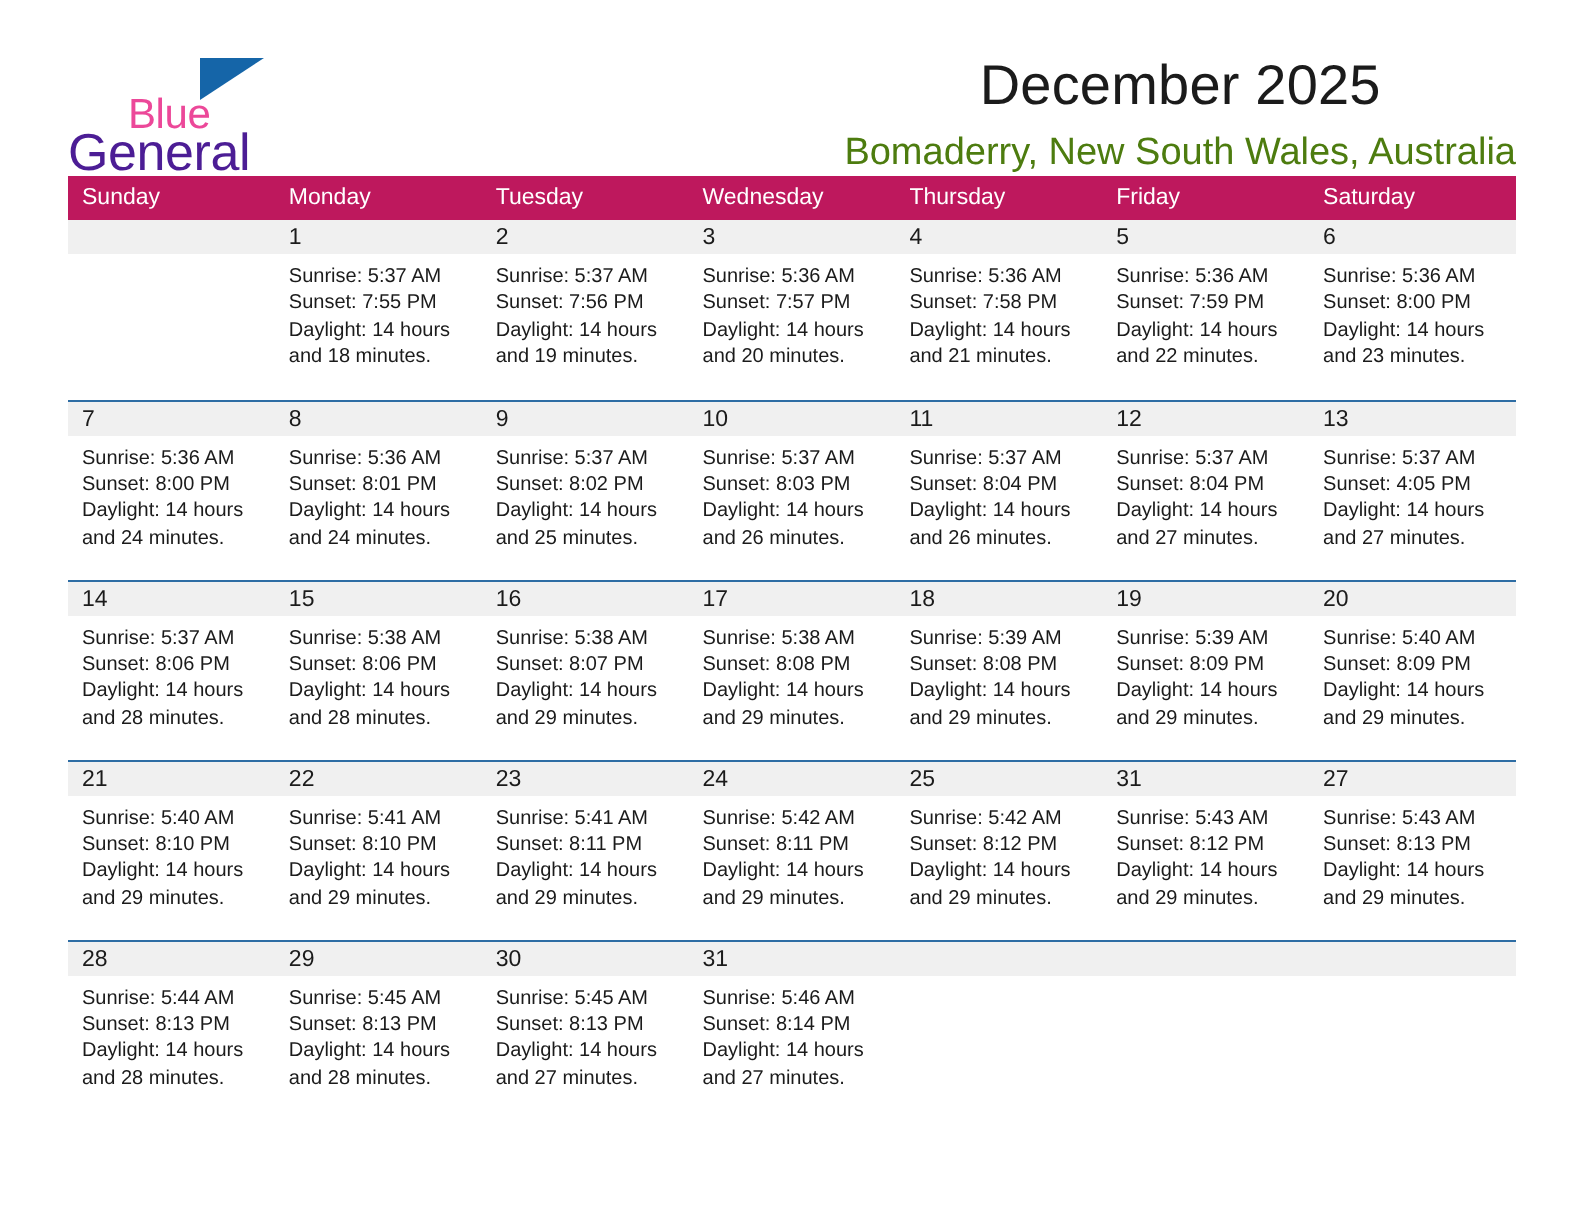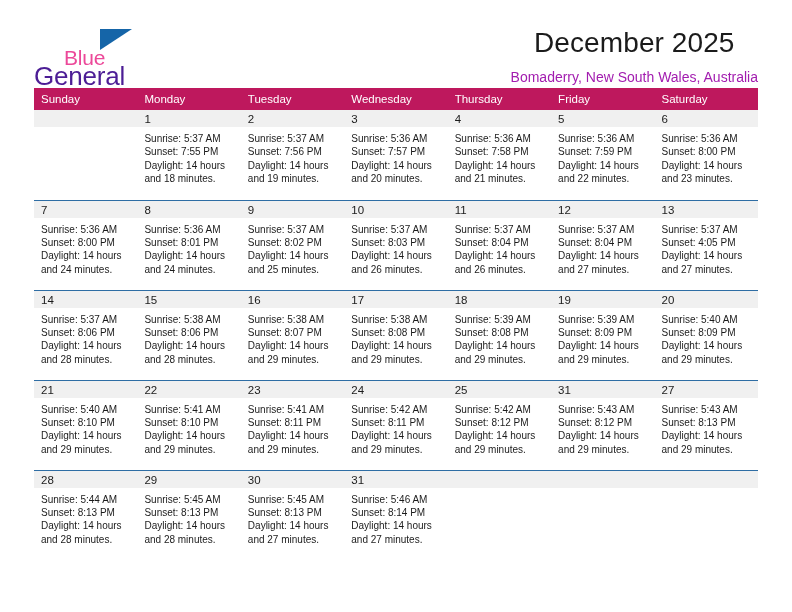--- a/index.html
+++ b/index.html
@@ -61,22 +61,22 @@
     padding-top: 0px;
   }
   .title {
     font-size: 28px;
     font-weight: normal;
     color: #1b1b1b;
     line-height: 34px;
     letter-spacing: 0.1px;
   }
   .subtitle {
-    font-size: 14px;
-    color: #a21caf;
+    font-size: 19px;
+    color: #4d7c0f;
     line-height: 20px;
     margin-top: 7px;
   }
 
   
   .calendar {
     margin: 10px 34px 0 34px;
     width: 724px;
     border-collapse: collapse;
     table-layout: fixed;

